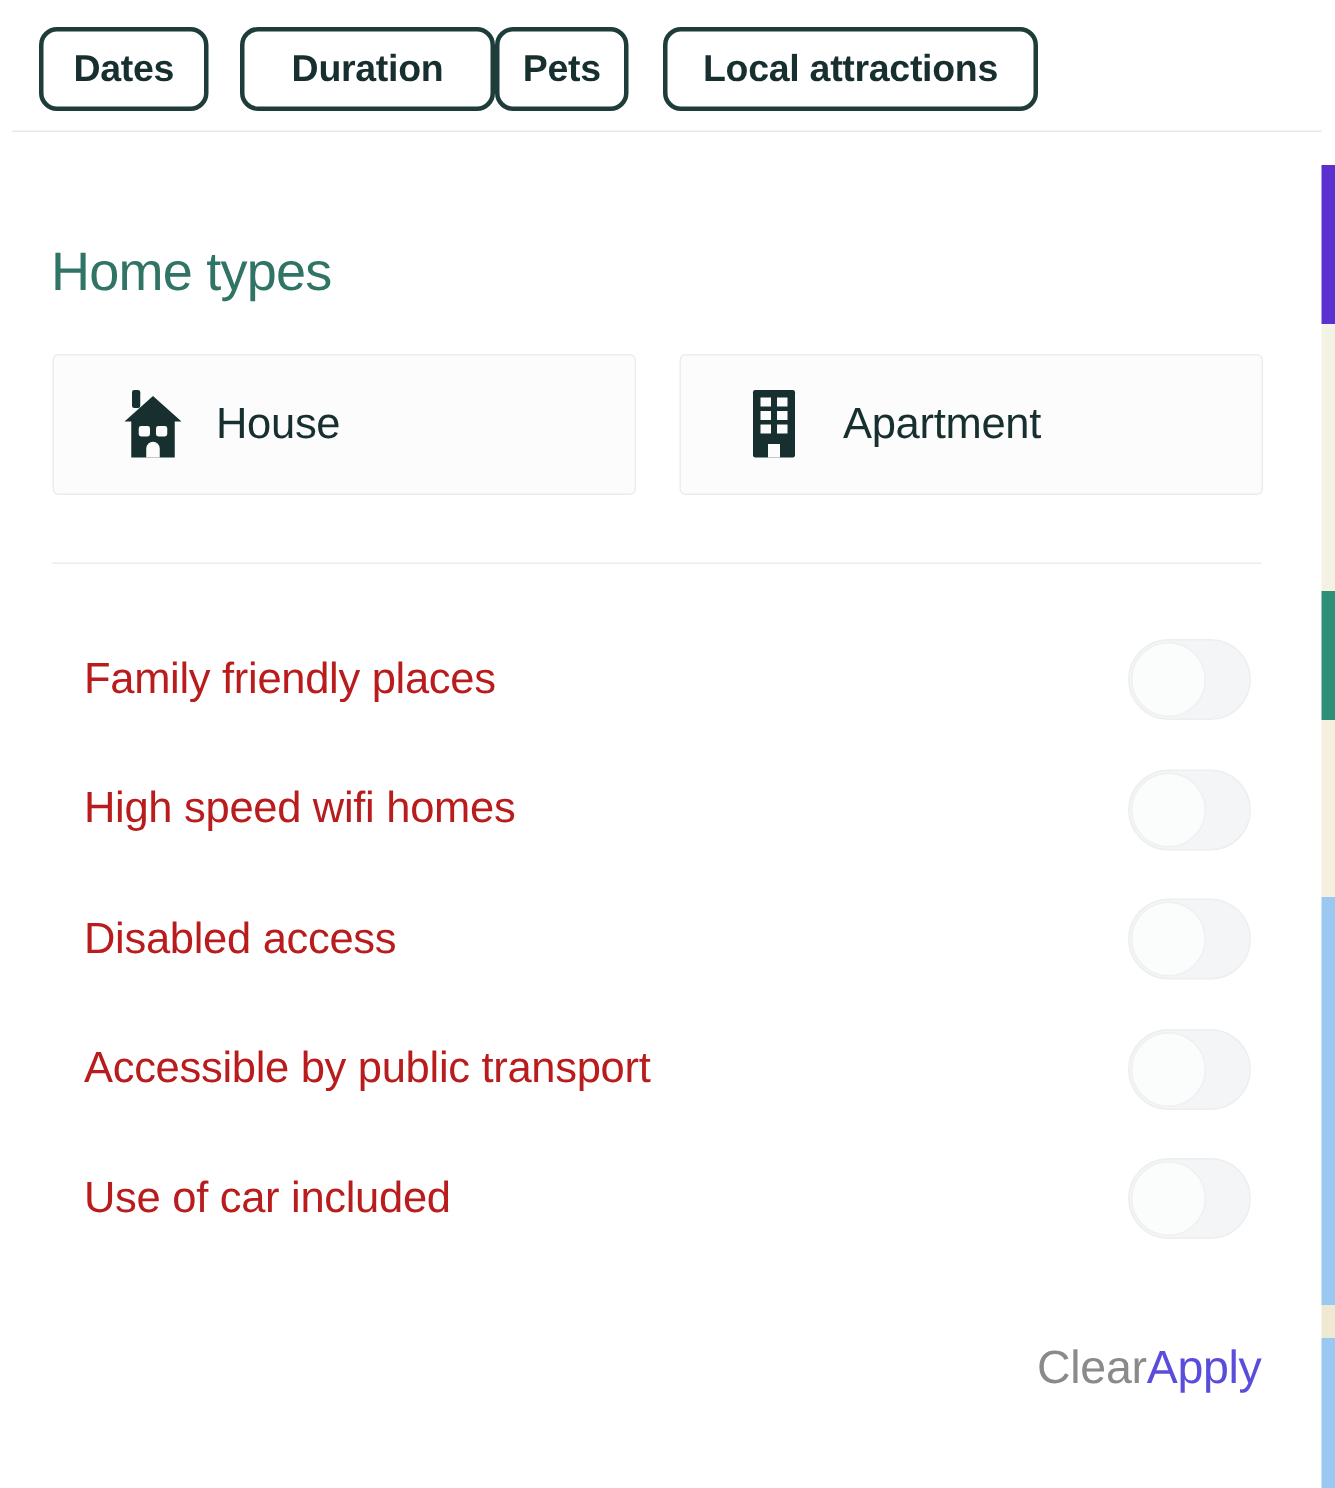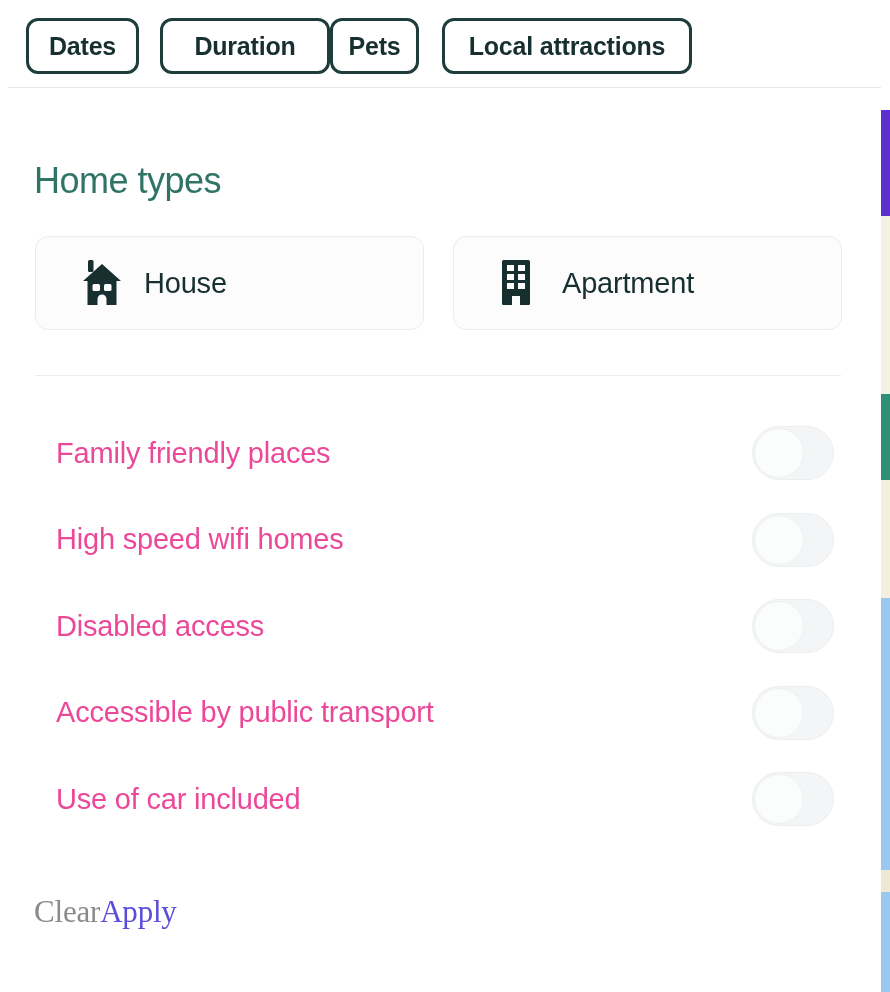--- a/index.html
+++ b/index.html
@@ -85,21 +85,21 @@
   }
 
   
   .type-card {
     position: absolute;
     top: 236px;
     height: 94px;
     box-sizing: border-box;
     background: #fcfcfc;
     border: 1px solid #ececec;
-    border-radius: 13px;
+    border-radius: 4px;
     display: flex;
     align-items: center;
     cursor: pointer;
     text-align: right;
   }
   #card-house { left: 35px;  width: 389px; }
   #card-apartment { left: 453px; width: 389px; }
   .type-card .ico {
     width: 56px;
     margin-left: 38px;
@@ -138,21 +138,21 @@
     position: relative;
     height: 86.5px;
     display: flex;
     align-items: center;
     justify-content: space-between;
     padding: 0 47px 0 56px;
     box-sizing: border-box;
   }
   .opt-label {
     font-size: 29px;
-    color: #ec4899;
+    color: #b91c1c;
     letter-spacing: -0.2px;
     white-space: nowrap;
   }
   .toggle {
     position: relative;
     width: 82px;
     height: 54px;
     border-radius: 27px;
     background: #f4f5f6;
     border: 1px solid #eceef0;
@@ -174,24 +174,23 @@
 
   
   #footer {
     position: absolute;
     left: 0;
     top: 880px;
     width: 881px;
     height: 64px;
     display: flex;
     align-items: center;
-    justify-content: flex-start;
+    justify-content: flex-end;
     padding: 0 40px 0 34px;
     box-sizing: border-box;
-    font-family: Liberation Serif, serif;
   }
   #clear-button {
     font-size: 31px;
     color: #8a8a8a;
     letter-spacing: -0.2px;
     background: none;
     border: none;
     padding: 0;
     font-family: inherit;
     cursor: pointer;

